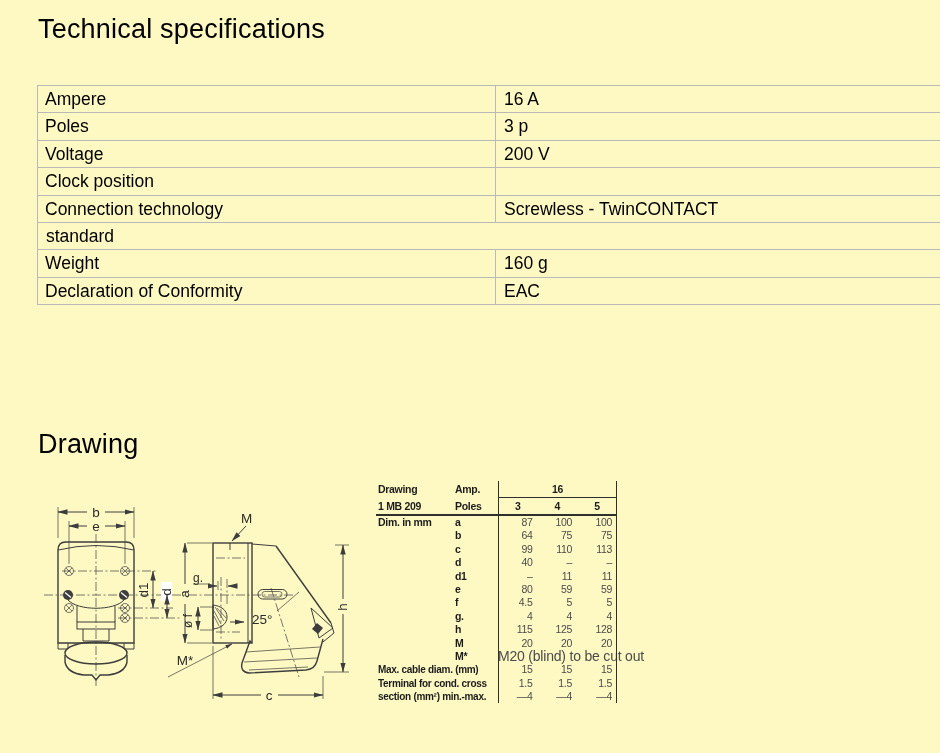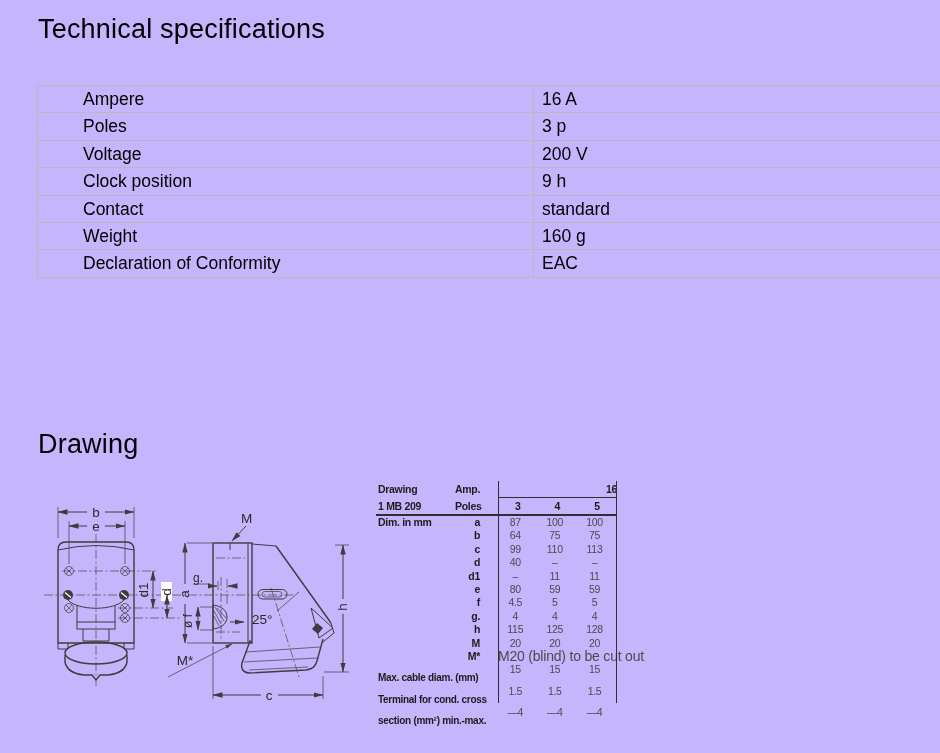--- a/index.html
+++ b/index.html
@@ -1,46 +1,46 @@
 <!DOCTYPE html>
 <html><head>
 <meta charset="utf-8">
 <style>
   html,body{margin:0;padding:0;background:#ffffff;}
-  #page{position:relative;width:940px;height:753px;background:#c4b5fd;overflow:hidden;
+  #page{position:relative;width:940px;height:753px;background:#fef9c3;overflow:hidden;
         font-family:"Liberation Sans",sans-serif;color:#000;}
   .h1{position:absolute;left:38px;font-size:27px;line-height:32px;color:#000;letter-spacing:.2px;}
   #h-specs{top:13px;}
   #h-drawing{top:428px;}
 
   
   .spec-table{position:absolute;left:37px;top:85px;width:902px;
               border-left:1px solid #b9b9b9;border-bottom:1px solid #b9b9b9;}
   .spec-row{display:flex;height:26.4px;border-top:1px solid #b9b9b9;
             font-size:17.5px;line-height:26.4px;}
   .spec-label{width:450px;padding-left:7px;border-right:1px solid #b9b9b9;
-              white-space:nowrap;overflow:hidden;margin-left:38px;}
+              white-space:nowrap;overflow:hidden;}
   .spec-value{flex:1;padding-left:8px;white-space:nowrap;overflow:hidden;}
 
   
   .dimtable{position:absolute;left:376px;top:481px;width:241px;
             font-size:10.5px;letter-spacing:-.3px;color:#222;}
   .dt-grid{display:grid;grid-template-columns:79px 43px 39.5px 39.5px 40px;}
   .dt-grid > div{overflow:visible;white-space:nowrap;}
   .hrow{height:16px;line-height:16px;}
   .drow{height:13.4px;line-height:13.4px;}
   .b{font-weight:bold;color:#1c1c1c;}
-  .klab{text-align:right;padding-right:18px;}
+  .klab{text-align:left;padding-right:18px;}
   .vhead{text-align:center;}
-  .vcell{text-align:center;padding-right:5px;color:#4b4b4b;}
+  .vcell{text-align:right;padding-right:5px;color:#4b4b4b;}
   .corner{padding-left:2px;}
-  .span16{grid-column:3/6;text-align:right;border-bottom:1.3px solid #2f2f2f;}
+  .span16{grid-column:3/6;text-align:center;border-bottom:1.3px solid #2f2f2f;}
   .dt-rule{grid-column:1/6;height:2px;background:#2f2f2f;}
   .spanval{grid-column:3/6;text-align:center;color:#4b4b4b;font-size:14px;letter-spacing:-.2px;}
-  .flab{grid-column:1/3;padding-left:2px;font-weight:bold;color:#1c1c1c;font-size:10px;margin-top:8px;}
+  .flab{grid-column:1/3;padding-left:2px;font-weight:bold;color:#1c1c1c;font-size:10px;}
   .vrule{position:absolute;top:0;height:222px;width:1px;background:#2f2f2f;}
   .vrule-l{left:122px;}
   .vrule-r{left:240px;}
 
   
   .fig{position:absolute;left:40px;top:480px;}
   .ln{fill:none;stroke:#3d3d3d;stroke-width:1;}
   .lnb{stroke-width:1.4;}
   .thin{stroke-width:.7;}
   .cl{fill:none;stroke:#555;stroke-width:.8;stroke-dasharray:9 2.5 2 2.5;}
@@ -62,24 +62,26 @@
     <div class="spec-row">
         <div class="spec-label">Poles</div>
         <div class="spec-value">3 p</div>
       </div>
     <div class="spec-row">
         <div class="spec-label">Voltage</div>
         <div class="spec-value">200 V</div>
       </div>
     <div class="spec-row">
         <div class="spec-label">Clock position</div>
-        <div class="spec-value">9 h</div>
-      </div>
-    <div class="spec-row">
-        <div class="spec-label">Contact</div>
+      </div>
+    <div class="spec-row">
+        <div class="spec-label">Connection technology</div>
+        <div class="spec-value">Screwless - TwinCONTACT</div>
+      </div>
+    <div class="spec-row">
         <div class="spec-value">standard</div>
       </div>
     <div class="spec-row">
         <div class="spec-label">Weight</div>
         <div class="spec-value">160 g</div>
       </div>
     <div class="spec-row">
         <div class="spec-label">Declaration of Conformity</div>
         <div class="spec-value">EAC</div>
       </div>

